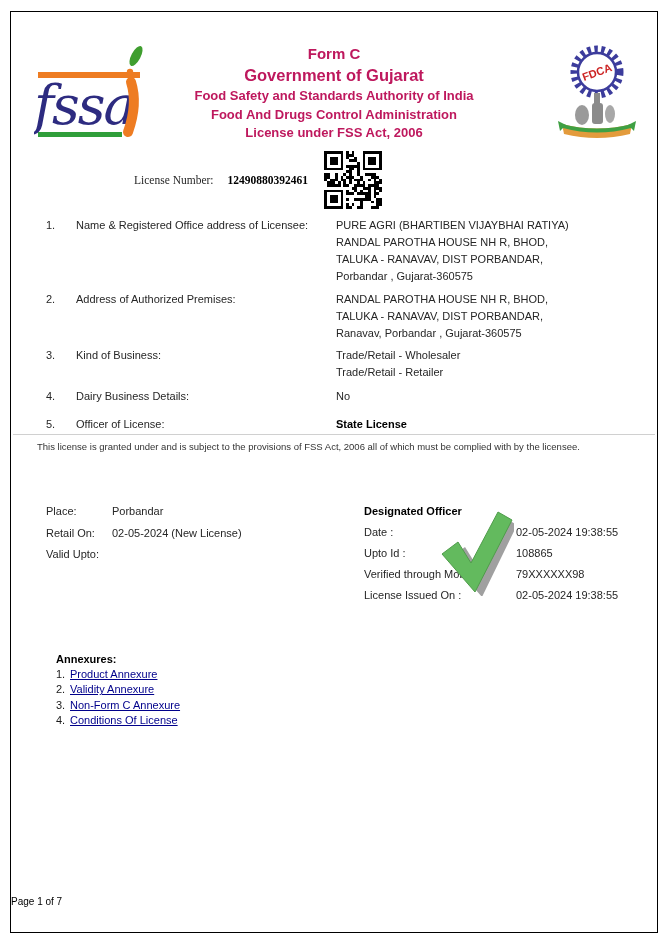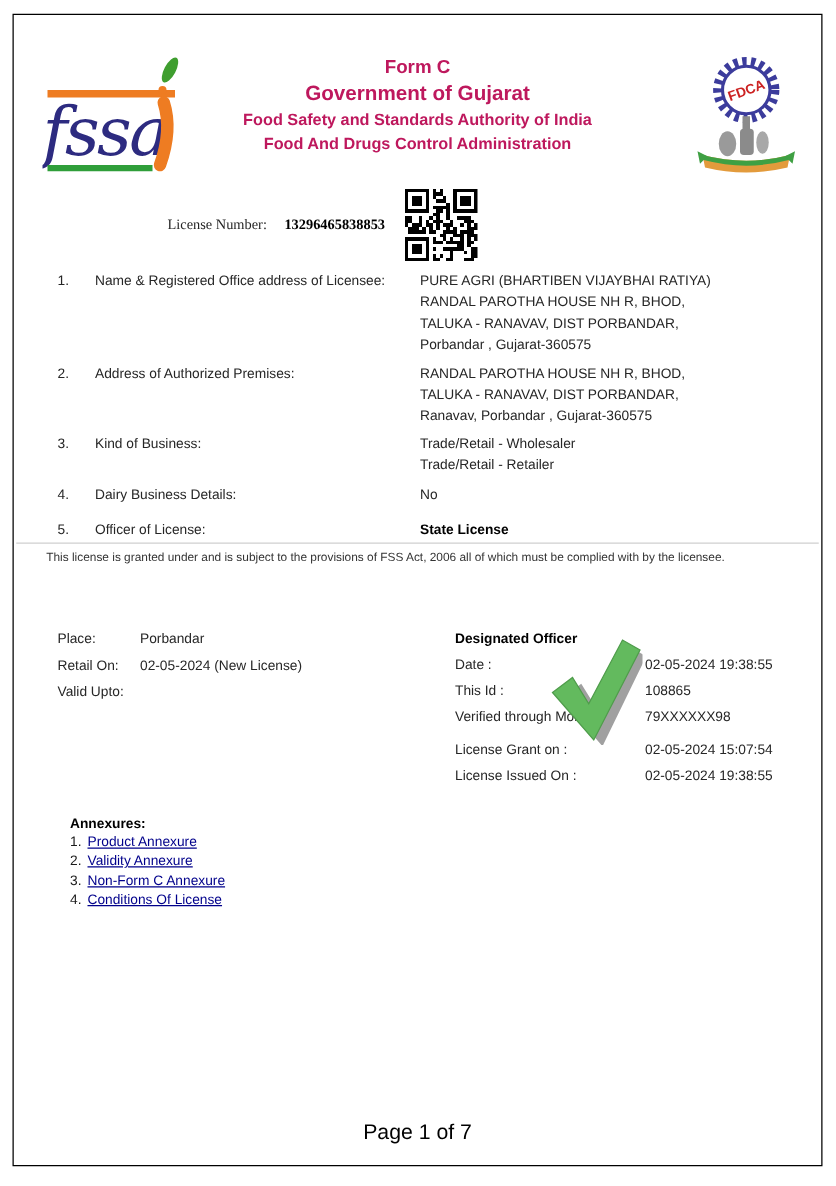--- a/index.html
+++ b/index.html
@@ -43,60 +43,61 @@
   .officer-row.gap{margin-top:5px;}
   .checkmark{position:absolute;left:423px;top:496px;}
 
   
   .annexures{position:absolute;left:45px;top:640px;font-size:11px;line-height:15.2px;}
   .annexures .title{font-weight:bold;color:#000;}
   .annex-row{display:flex;}
   .annex-row .no{width:14px;flex:none;color:#1a1a1a;}
   .annex-link{color:#00008b;text-decoration:underline;cursor:pointer;}
 
-  .footer{position:absolute;left:0;right:0;top:884px;text-align:center;font-size:17px;color:#000;}
+  .footer{position:absolute;left:0;right:0;top:884px;font-size:10px;color:#000;}
 </style>
 </head>
 <body>
 
 <div class="page">
 
   <svg class="fssai-logo" width="112" height="104" viewBox="0 0 112 104">
     <text x="0" y="82" font-family="DejaVu Serif, serif" font-style="italic" font-size="54" fill="#2d2b80" letter-spacing="-2">fssa</text>
     <rect x="4" y="30" width="102" height="6" fill="#ee7c22"></rect>
     <rect x="4" y="90" width="84" height="5" fill="#2f9e3a"></rect>
     <path d="M97 40 q7 22 -3 50" stroke="#ee7c22" stroke-width="10" fill="none" stroke-linecap="round"></path>
     <circle cx="96" cy="30" r="3.2" fill="#ee7c22"></circle>
     <ellipse cx="102" cy="14" rx="4.6" ry="11" fill="#3f9e2f" transform="rotate(28 102 14)"></ellipse>
   </svg>
 
   <div class="header-text">
     <div class="h-form">Form C</div>
     <div class="h-gov">Government of Gujarat</div>
     <div class="h-sub">Food Safety and Standards Authority of India</div>
     <div class="h-sub">Food And Drugs Control Administration</div>
+    <div class="h-sub">License under FSS Act, 2006</div>
   </div>
 
   <svg class="fdca-logo" width="86" height="98" viewBox="0 0 86 98">
     <circle cx="43" cy="27" r="23" fill="none" stroke="#3c3c9c" stroke-width="7" stroke-dasharray="3.5 3.5"></circle>
     <circle cx="43" cy="27" r="19" fill="#fff" stroke="#3c3c9c" stroke-width="2.5"></circle>
     <text x="43" y="31" text-anchor="middle" font-size="11" font-weight="bold" fill="#cc2222" transform="rotate(-20 43 27)">FDCA</text>
     <rect x="40" y="48" width="6" height="18" fill="#8b8b8b"></rect>
     <ellipse cx="28" cy="70" rx="7" ry="10" fill="#9a9a9a"></ellipse>
     <rect x="38" y="58" width="11" height="21" rx="3" fill="#8b8b8b"></rect>
     <ellipse cx="56" cy="69" rx="5" ry="9" fill="#a8a8a8"></ellipse>
     <path d="M8 79 Q43 88 78 79 L76 89 Q43 97 10 89 Z" fill="#e39b3c"></path>
     <path d="M8 79 Q43 88 78 79 l-1 4 Q43 92 9 83 Z" fill="#3fa043"></path>
     <path d="M4 76 l8 4 -6 6 Z" fill="#3fa043"></path>
     <path d="M82 76 l-8 4 6 6 Z" fill="#3fa043"></path>
   </svg>
 
   <div class="license-row">
     <span class="license-label">License Number:</span>
-    <span class="license-number">13296465838853</span>
+    <span class="license-number">12490880392461</span>
     <svg class="qr" viewBox="0 0 21 21" shape-rendering="crispEdges">
       <rect x="0" y="0" width="21" height="21" fill="#fff"></rect>
       <g id="qrc" fill="#000">
           <rect x="8" y="0" width="1" height="1"></rect>
           <rect x="10" y="0" width="1" height="1"></rect>
           <rect x="8" y="1" width="1" height="1"></rect>
           <rect x="9" y="1" width="1" height="1"></rect>
           <rect x="10" y="1" width="1" height="1"></rect>
           <rect x="8" y="2" width="1" height="1"></rect>
           <rect x="11" y="2" width="1" height="1"></rect>
@@ -297,30 +298,26 @@
     </div>
   </div>
 
   <div class="officer-block">
     <div class="officer-title">Designated Officer</div>
     <div class="officer-row">
       <span class="lbl">Date :</span>
       <span>02-05-2024 19:38:55</span>
     </div>
     <div class="officer-row">
-      <span class="lbl">This Id :</span>
+      <span class="lbl">Upto Id :</span>
       <span>108865</span>
     </div>
     <div class="officer-row">
       <span class="lbl">Verified through Mobile :</span>
       <span>79XXXXXX98</span>
-    </div>
-    <div class="officer-row gap">
-      <span class="lbl">License Grant on :</span>
-      <span>02-05-2024 15:07:54</span>
     </div>
     <div class="officer-row">
       <span class="lbl">License Issued On :</span>
       <span>02-05-2024 19:38:55</span>
     </div>
   </div>
 
   <svg class="checkmark" width="80" height="88" viewBox="0 0 80 88">
     <polygon points="12,49 28,37 41,58 66,7 80,15 45,87" fill="#8f8f8f" opacity="0.85" transform="translate(3,2)"></polygon>
     <polygon points="8,46 24,34 37,55 64,4 78,12 41,84" fill="#63ba5e" stroke="#4f9c4b" stroke-width="1"></polygon>

